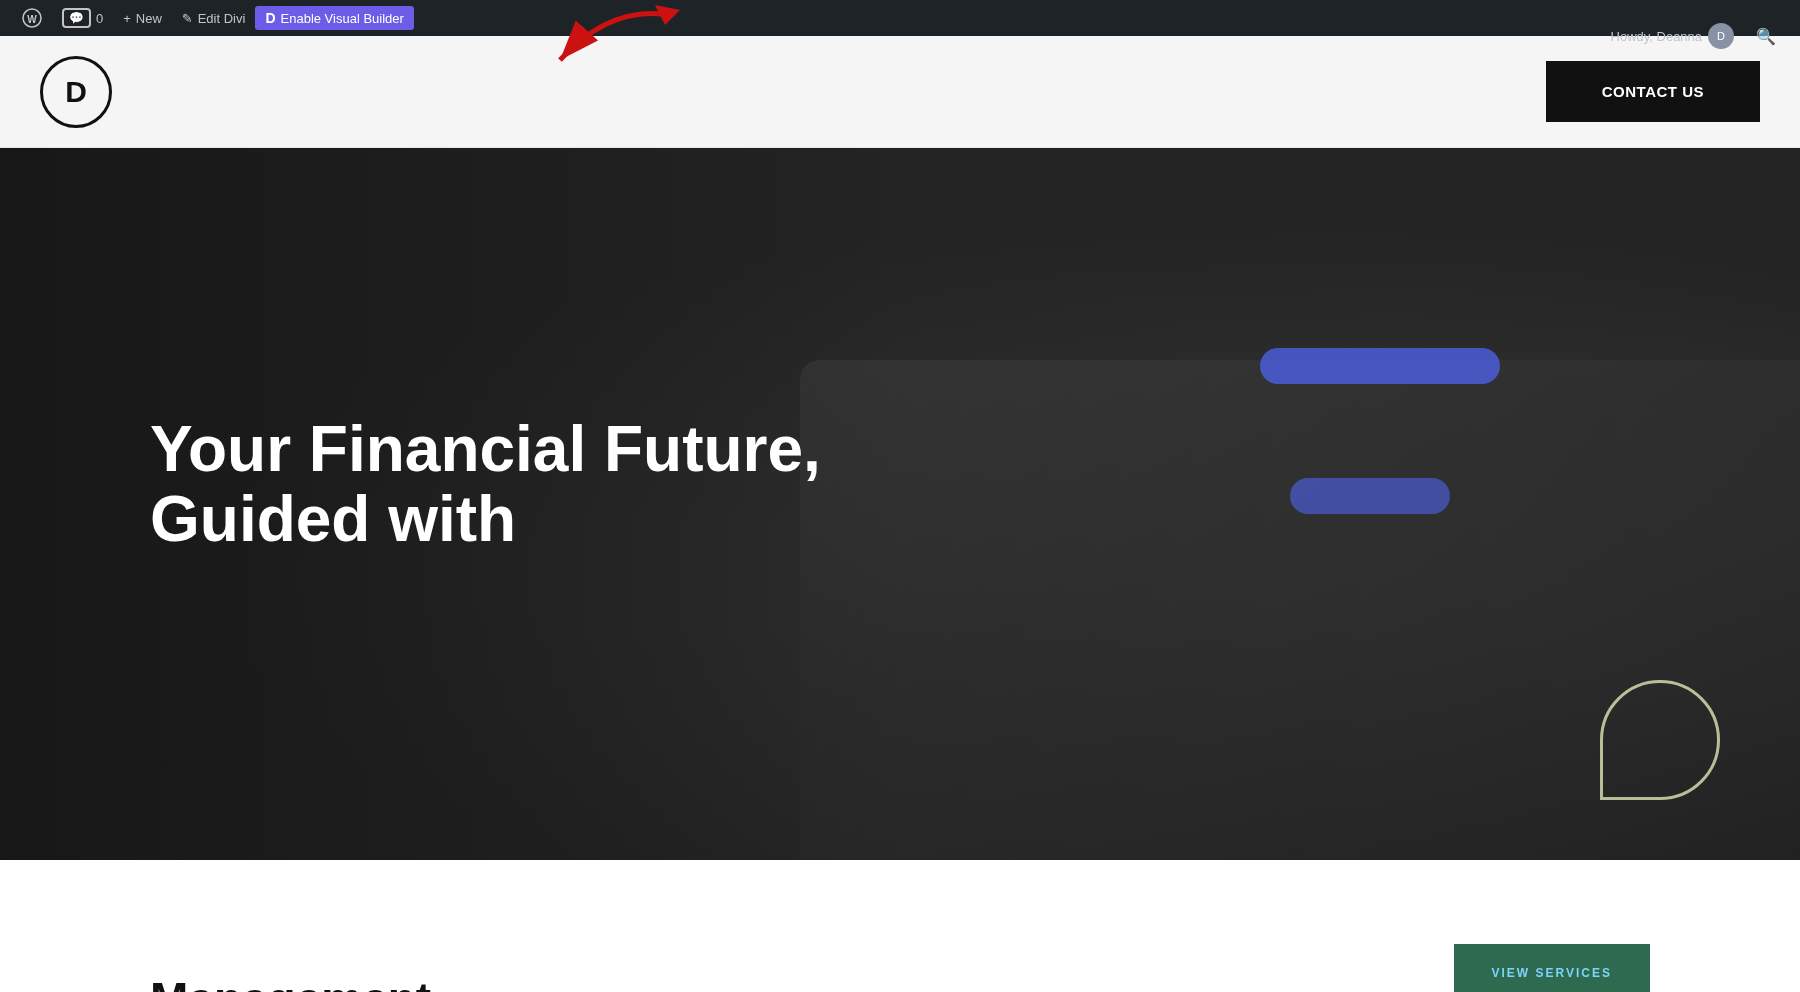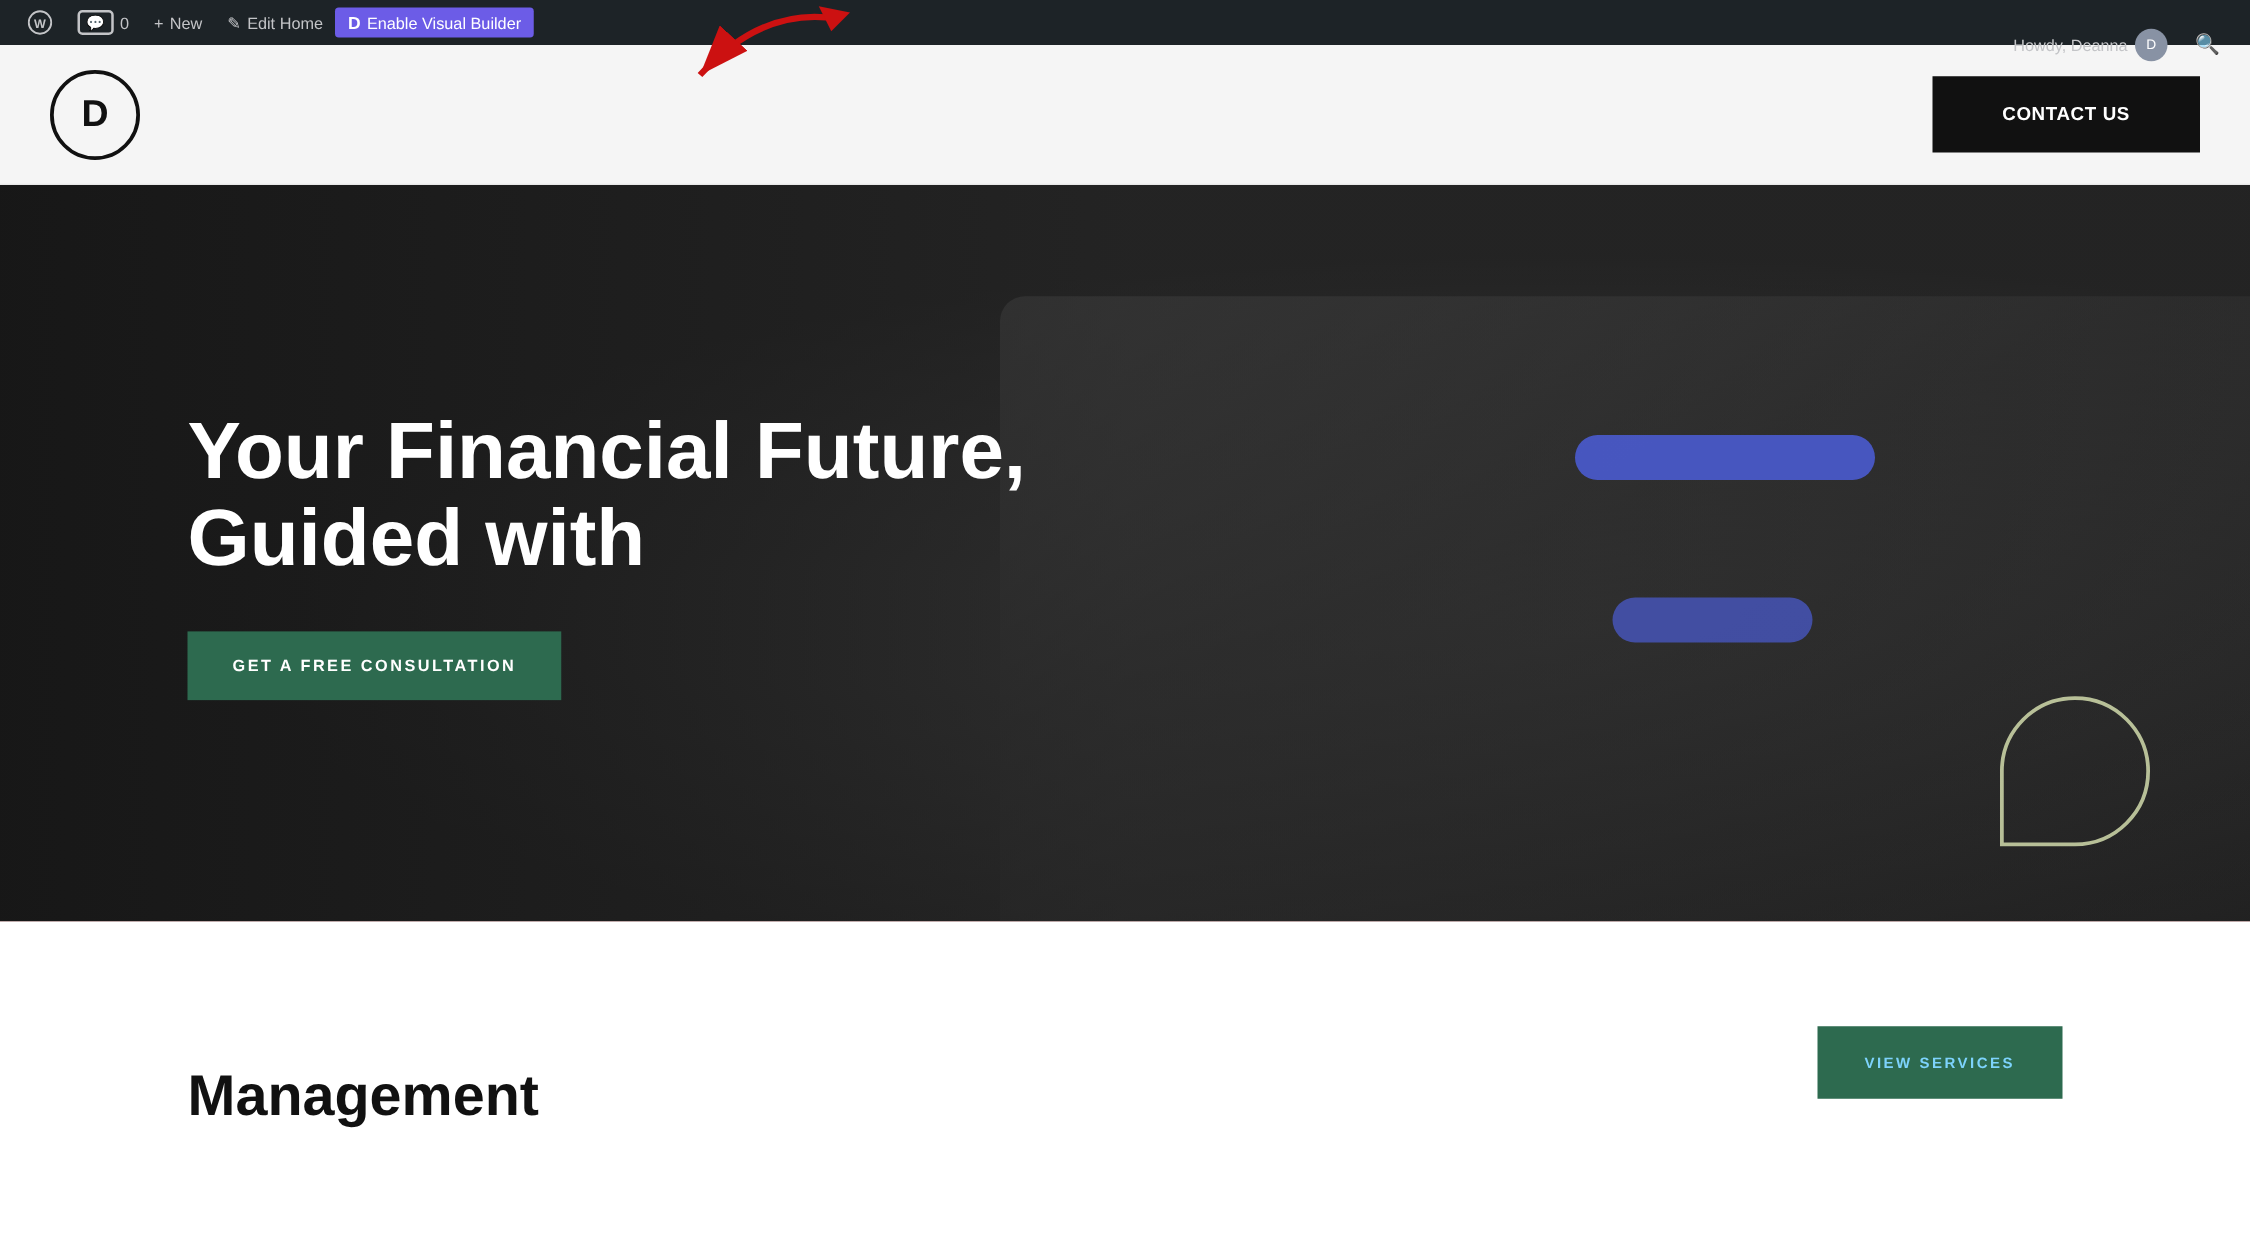--- a/index.html
+++ b/index.html
@@ -145,21 +145,21 @@
       cursor: pointer;
       border: none;
       text-transform: uppercase;
       margin-left: auto;
     }
 
     
     #hero {
       position: relative;
       width: 100%;
-      height: 589px;
+      height: 712px;
       overflow: hidden;
       background: #7f1d1d;
     }
     .hero-bg {
       position: absolute;
       inset: 0;
       background: linear-gradient(to right, rgba(20,20,20,0.85) 0%, rgba(30,30,30,0.55) 50%, rgba(20,20,20,0.3) 100%);
       z-index: 2;
     }
     
@@ -307,21 +307,21 @@
         <span>0</span>
       </div>
 
       <div class="admin-bar-item">
         <span>+</span>
         <span>New</span>
       </div>
 
       <div class="admin-bar-item">
         <span>✎</span>
-        <span>Edit Home</span>
+        <span>Edit Divi</span>
       </div>
 
       <div class="admin-bar-item divi-item">
         <span style="font-weight:bold;font-size:14px;">D</span>
         <span>Enable Visual Builder</span>
       </div>
     </div>
     <div class="admin-bar-right">
       <div class="howdy">
         <span>Howdy, Deanna</span>
@@ -359,21 +359,20 @@
     <div class="hero-bg"></div>
 
     <div class="chat-bubble-blue"></div>
     <div class="chat-bubble-blue2"></div>
     <div class="chat-circle-outline"></div>
 
     <div class="hero-content">
       <h1 class="hero-heading">
         <span>Your Financial Future, Guided with</span><br>
       </h1>
-      <button class="hero-cta-btn">GET A FREE CONSULTATION</button>
     </div>
   </div>
 
   <div id="below-fold">
     <h2 class="below-fold-heading">
       <br>
       <span>Management</span>
     </h2>
     <button class="view-services-btn">VIEW SERVICES</button>
   </div>

